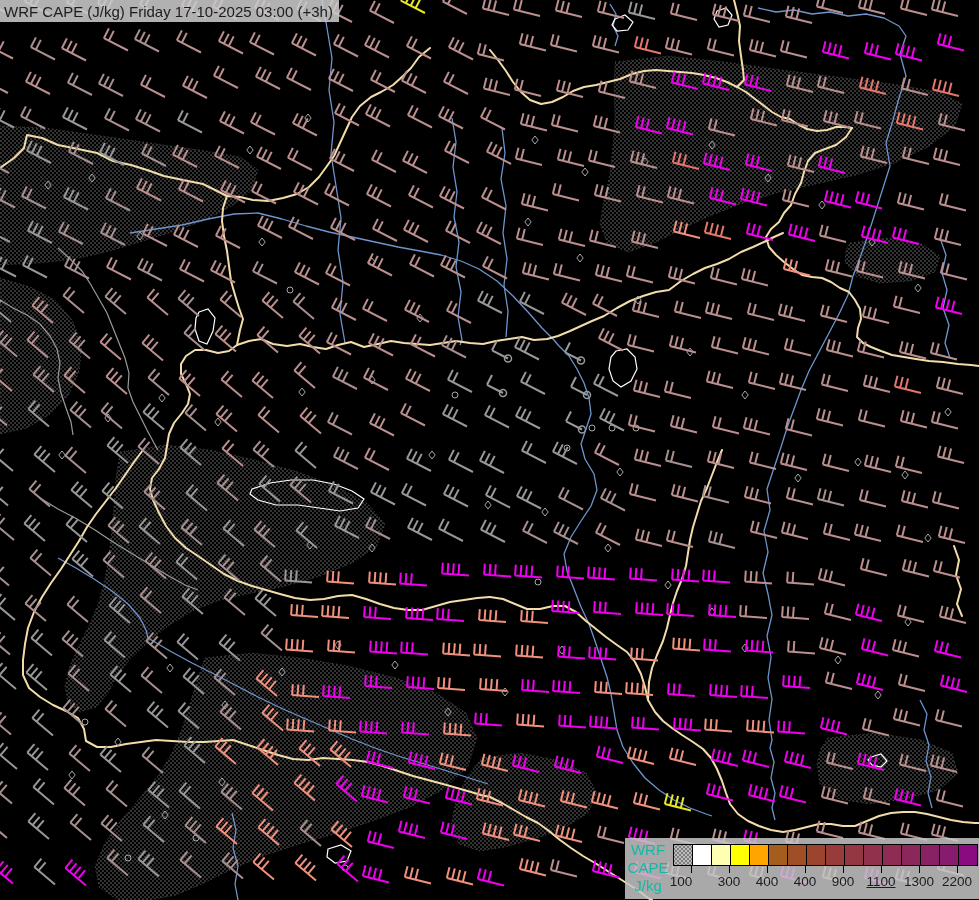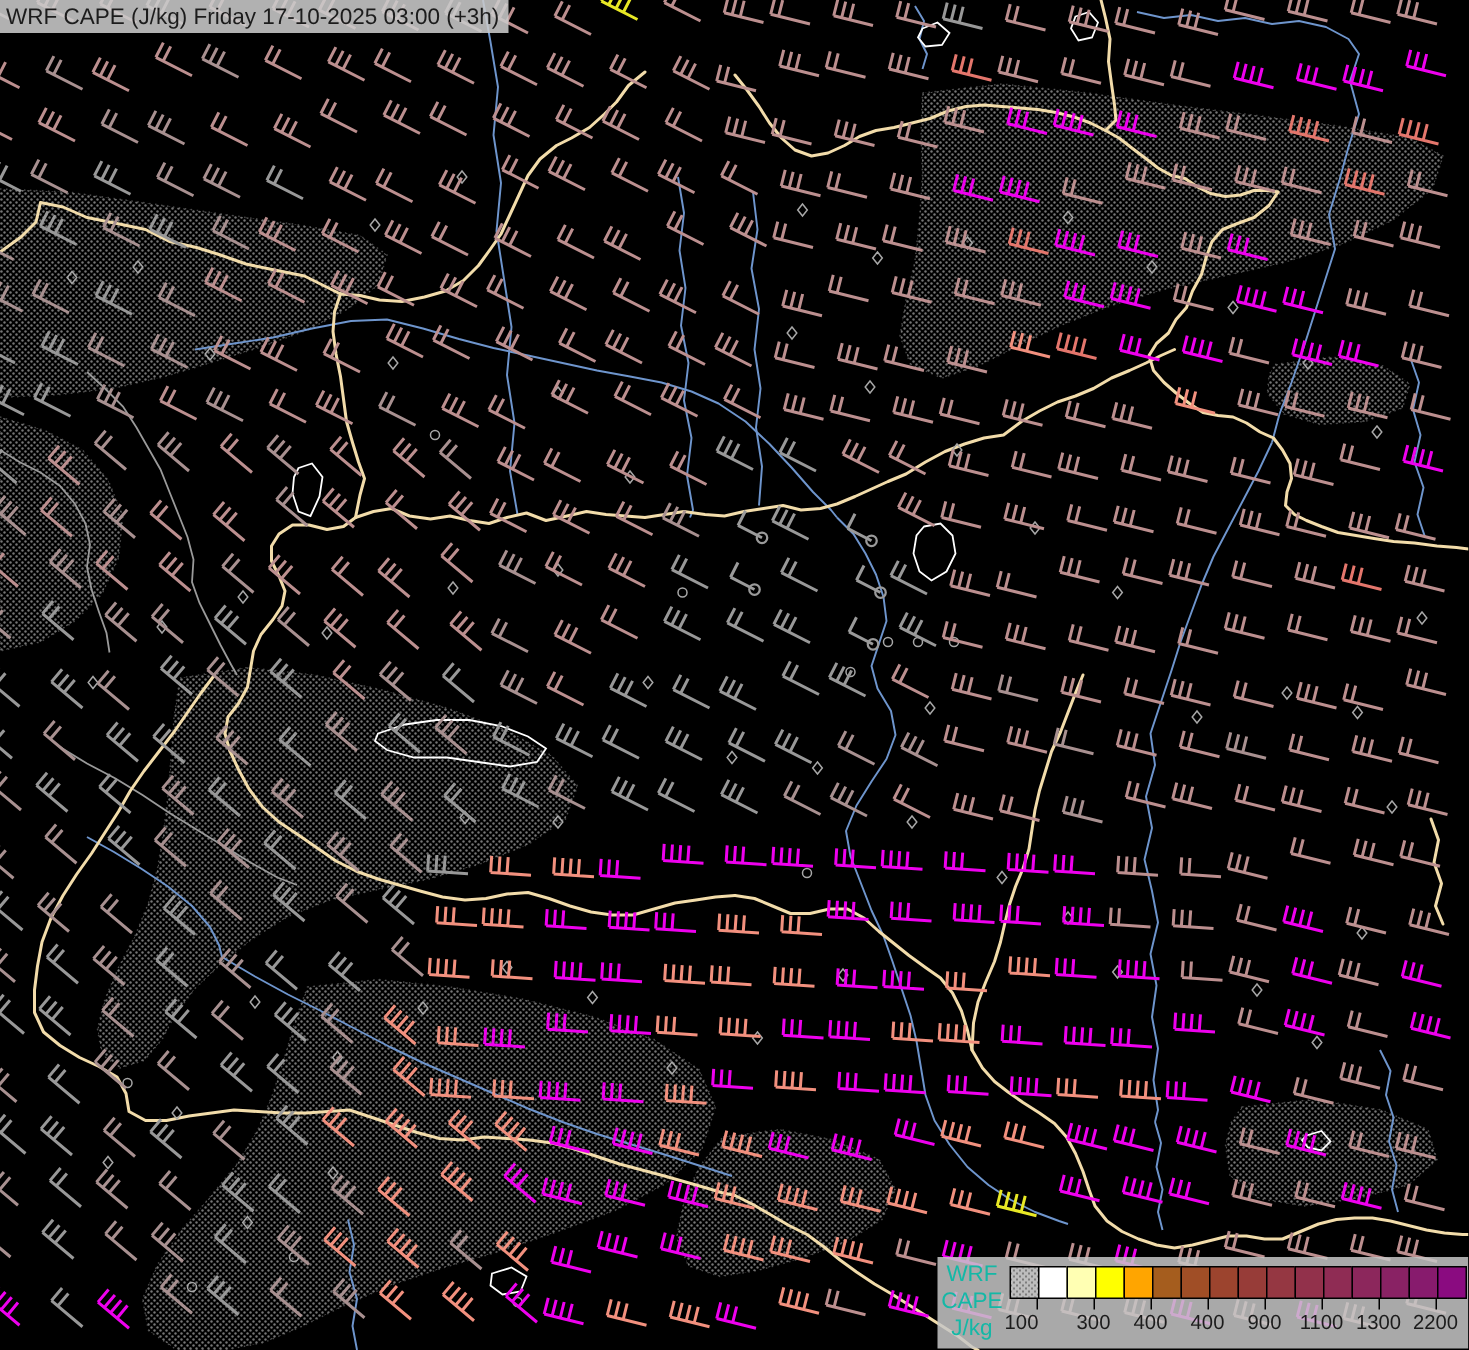--- a/index.html
+++ b/index.html
@@ -832,18 +832,18 @@
         <div class="ltick" style="left: 256px;"></div>
         <div class="ltick" style="left: 294px;"></div>
         <div class="ltick" style="left: 332px;"></div>
       </div>
     <div id="legend-numbers">
         <span class="lnum" style="left: 56px;">100</span>
         <span class="lnum" style="left: 104px;">300</span>
         <span class="lnum" style="left: 142px;">400</span>
         <span class="lnum" style="left: 180px;">400</span>
         <span class="lnum" style="left: 218px;">900</span>
-        <span class="lnum" style="left: 256px;">1100</span>
+        <span class="lnum" style="left: 256px; text-decoration: underline;">1100</span>
         <span class="lnum" style="left: 294px;">1300</span>
         <span class="lnum" style="left: 332px;">2200</span>
       </div>
   </div>
 </div>
 
 </body></html>

